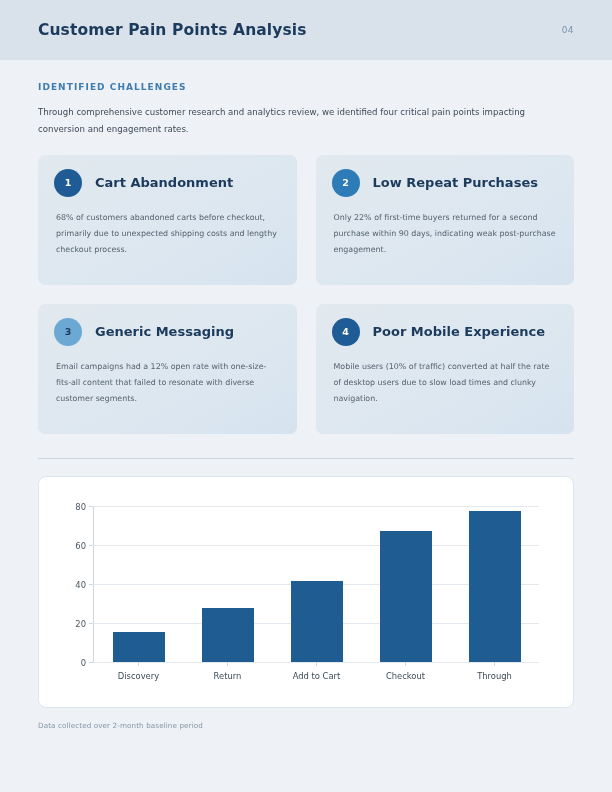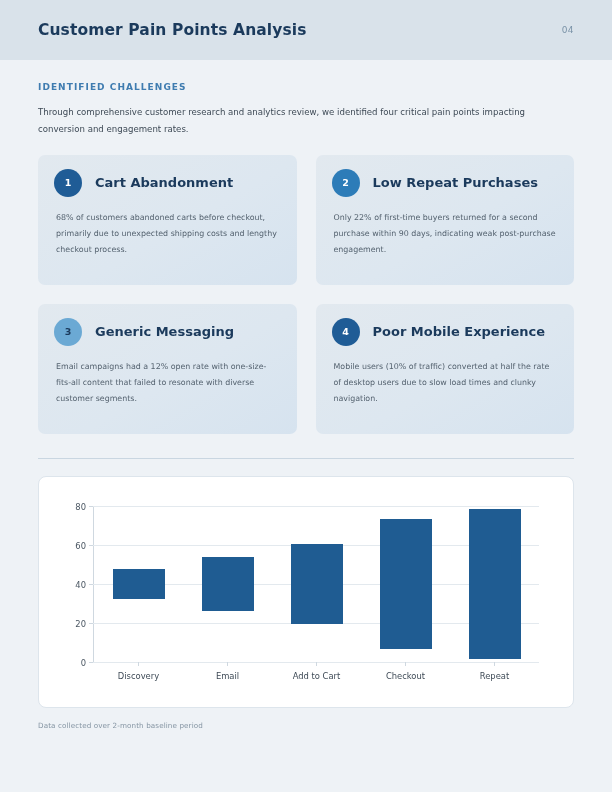--- a/index.html
+++ b/index.html
@@ -177,21 +177,21 @@
     bottom: 1px;
     display: flex;
     align-items: flex-end;
     justify-content: space-around;
   }
   .bar-slot {
     flex: 1 1 0;
     display: flex;
     flex-direction: column;
     align-items: center;
-    justify-content: center;
+    justify-content: flex-end;
     height: 100%;
     position: relative;
   }
   .bar {
     width: 52px;
     background: #1f5c92;
   }
   .x-tick-label {
     position: absolute;
     top: calc(100% + 9px);
@@ -290,36 +290,36 @@
           </div>
         <div class="bars-row" id="bars-row">
             <div class="bar-slot">
               <div class="bar" style="height: 18.75%; background: rgb(31, 92, 146);"></div>
               <div class="x-tick-mark"></div>
               <div class="x-tick-label">Discovery</div>
             </div>
             <div class="bar-slot">
               <div class="bar" style="height: 34.375%; background: rgb(31, 92, 146);"></div>
               <div class="x-tick-mark"></div>
-              <div class="x-tick-label">Email</div>
+              <div class="x-tick-label">Return</div>
             </div>
             <div class="bar-slot">
               <div class="bar" style="height: 51.875%; background: rgb(31, 92, 146);"></div>
               <div class="x-tick-mark"></div>
               <div class="x-tick-label">Add to Cart</div>
             </div>
             <div class="bar-slot">
               <div class="bar" style="height: 84.375%; background: rgb(31, 92, 146);"></div>
               <div class="x-tick-mark"></div>
               <div class="x-tick-label">Checkout</div>
             </div>
             <div class="bar-slot">
               <div class="bar" style="height: 96.875%; background: rgb(31, 92, 146);"></div>
               <div class="x-tick-mark"></div>
-              <div class="x-tick-label">Repeat</div>
+              <div class="x-tick-label">Through</div>
             </div>
           </div>
       </div>
     </div>
   </div>
 
   <div class="chart-footnote">Data collected over 2-month baseline period</div>
 
 </div>
 

